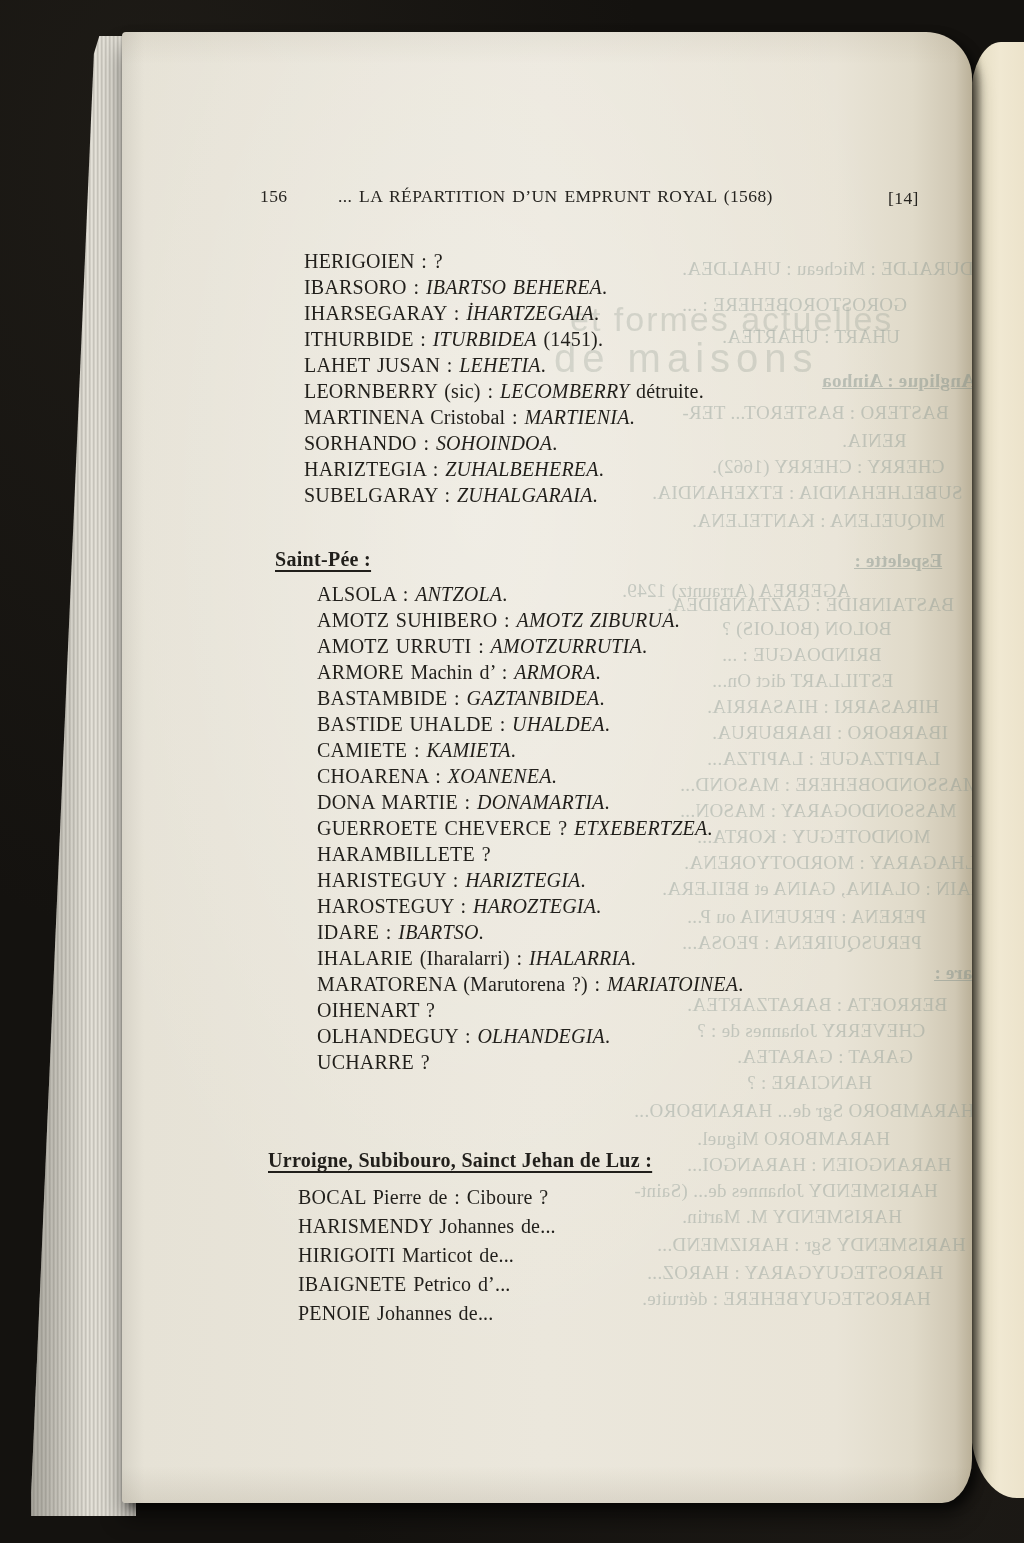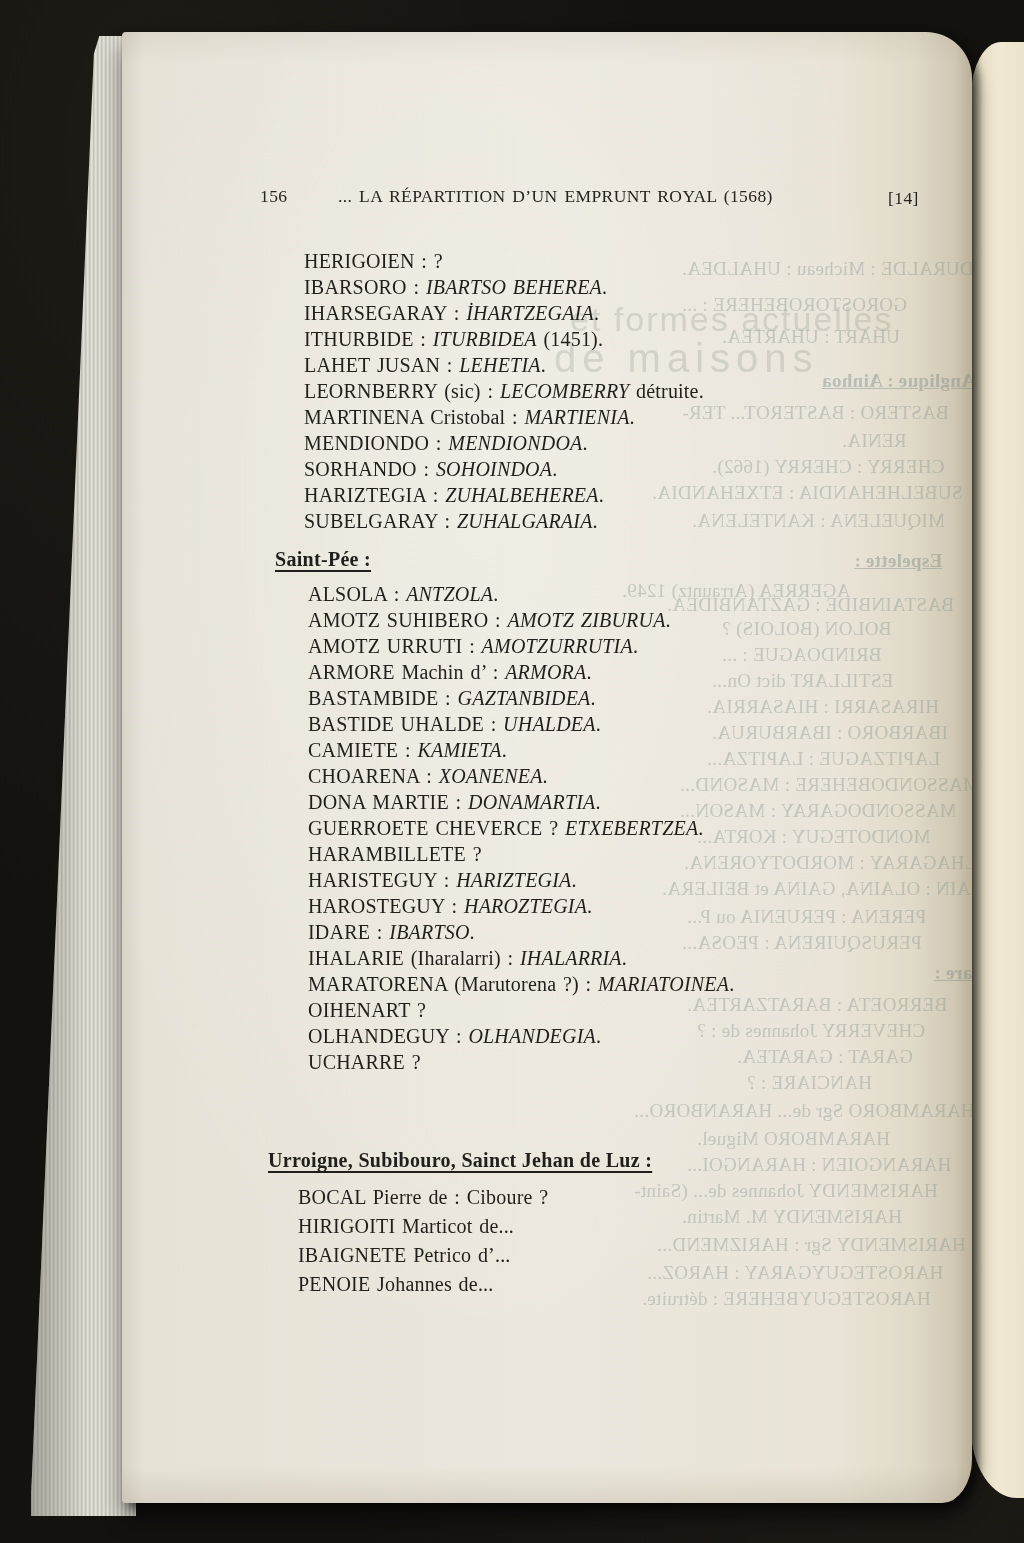--- a/index.html
+++ b/index.html
@@ -67,21 +67,21 @@
   .sec-heading{
     font-weight:bold;font-size:20px;letter-spacing:.3px;line-height:26px;
     text-decoration:underline;text-decoration-thickness:1.7px;text-underline-offset:4px;
   }
   .entry{font-size:20px;letter-spacing:.2px;word-spacing:1.5px;}
   .it{font-style:italic;}
   .sec0{position:absolute;top:216px;left:182px;}
   .sec0 .entry{line-height:26px;}
   .sec1{position:absolute;top:514px;left:153px;}
   .sec1 .sec-entries{margin-top:9px;margin-left:33px;}
-  .sec1 .entry{line-height:26px;}
+  .sec1 .entry{line-height:26px;margin-left:9px;}
   .sec2{position:absolute;top:1115px;left:146px;}
   .sec2 .sec-entries{margin-top:10px;margin-left:30px;}
   .sec2 .entry{line-height:29px;}
 </style>
 </head>
 <body>
 
 <div class="scene">
   <div class="page-stack"></div>
   <div class="next-page"></div>
@@ -139,21 +139,20 @@
     <div id="sections">
         <div class="section sec0">
           <div class="sec-entries">
             <div class="entry"><span>HERIGOIEN : ?</span></div>
             <div class="entry"><span>IBARSORO : </span><span class="it">IBARTSO BEHEREA</span><span>.</span></div>
             <div class="entry"><span>IHARSEGARAY : </span><span class="it">İHARTZEGAIA</span><span>.</span></div>
             <div class="entry"><span>ITHURBIDE : </span><span class="it">ITURBIDEA</span><span> (1451).</span></div>
             <div class="entry"><span>LAHET JUSAN : </span><span class="it">LEHETIA</span><span>.</span></div>
             <div class="entry"><span>LEORNBERRY (sic) : </span><span class="it">LECOMBERRY</span><span> détruite.</span></div>
             <div class="entry"><span>MARTINENA Cristobal : </span><span class="it">MARTIENIA</span><span>.</span></div>
-            <div class="entry"><span>MENDIONDO : </span><span class="it">MENDIONDOA</span><span>.</span></div>
             <div class="entry"><span>SORHANDO : </span><span class="it">SOHOINDOA</span><span>.</span></div>
             <div class="entry"><span>HARIZTEGIA : </span><span class="it">ZUHALBEHEREA</span><span>.</span></div>
             <div class="entry"><span>SUBELGARAY : </span><span class="it">ZUHALGARAIA</span><span>.</span></div>
           </div>
         </div>
         <div class="section sec1">
           <div class="sec-heading">Saint-Pée :</div>
           <div class="sec-entries">
             <div class="entry"><span>ALSOLA : </span><span class="it">ANTZOLA</span><span>.</span></div>
             <div class="entry"><span>AMOTZ SUHIBERO : </span><span class="it">AMOTZ ZIBURUA</span><span>.</span></div>
@@ -173,20 +172,21 @@
             <div class="entry"><span>MARATORENA (Marutorena ?) : </span><span class="it">MARIATOINEA</span><span>.</span></div>
             <div class="entry"><span>OIHENART ?</span></div>
             <div class="entry"><span>OLHANDEGUY : </span><span class="it">OLHANDEGIA</span><span>.</span></div>
             <div class="entry"><span>UCHARRE ?</span></div>
           </div>
         </div>
         <div class="section sec2">
           <div class="sec-heading">Urroigne, Subibouro, Sainct Jehan de Luz :</div>
           <div class="sec-entries">
             <div class="entry"><span>BOCAL Pierre de : Ciboure ?</span></div>
+            <div class="entry"><span>HARISMENDY Johannes de...</span></div>
             <div class="entry"><span>HIRIGOITI Marticot de...</span></div>
             <div class="entry"><span>IBAIGNETE Petrico d’...</span></div>
             <div class="entry"><span>PENOIE Johannes de...</span></div>
           </div>
         </div>
       </div>
   </div>
 </div>
 
 </body></html>

